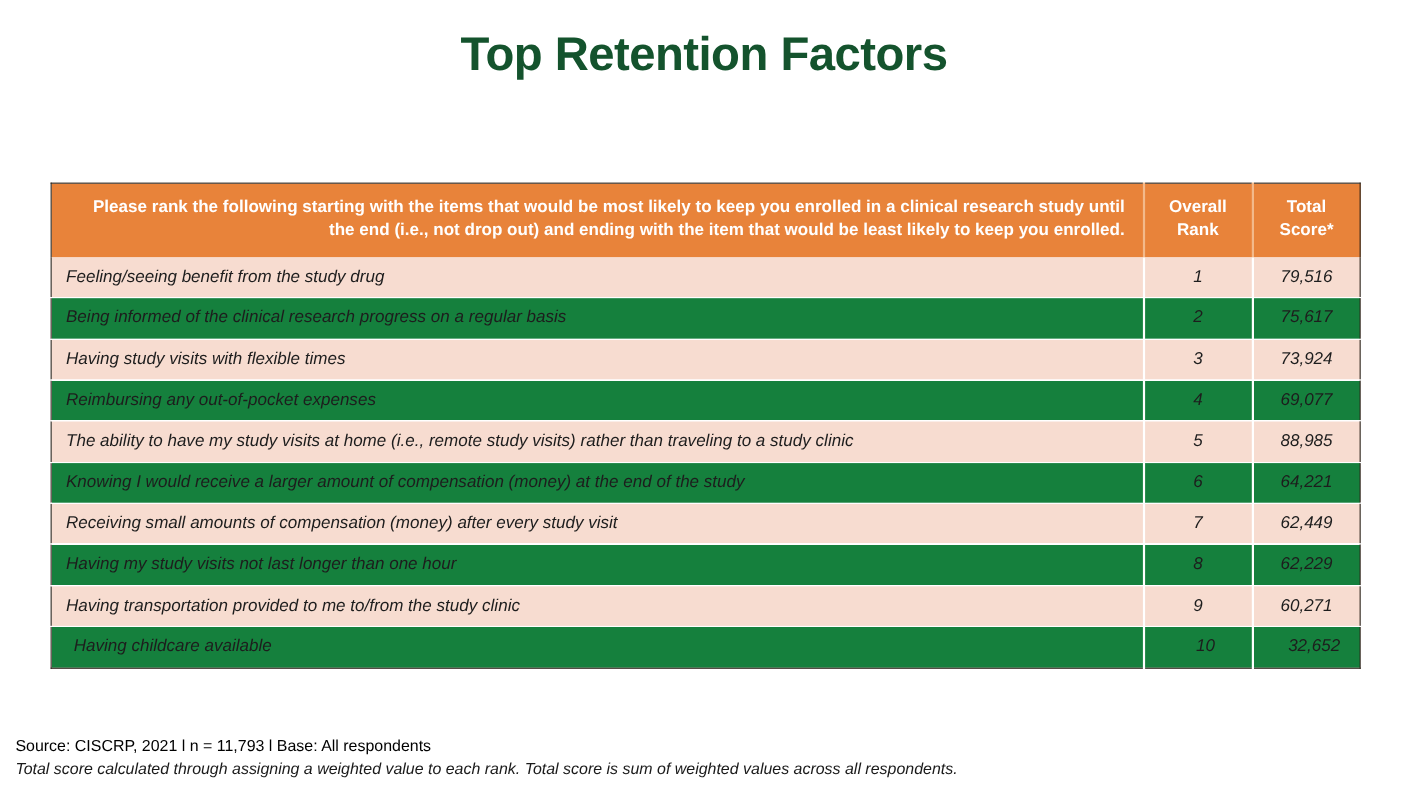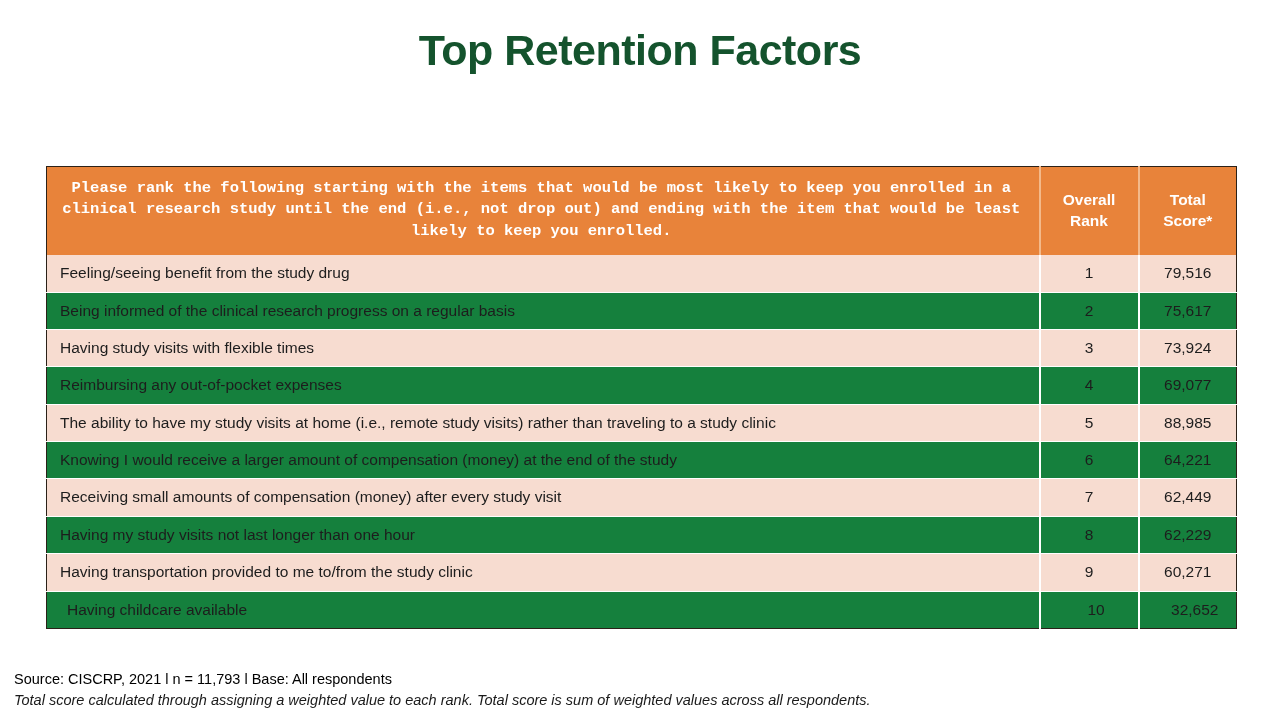--- a/index.html
+++ b/index.html
@@ -51,41 +51,41 @@
     font-weight: 700;
     font-size: 15.5px;
     line-height: 1.38;
     vertical-align: middle;
     padding: 11px 11px 13px 11px;
     border-right: 2px solid #F3B98A;
     box-sizing: border-box;
   }
   thead th:last-child { border-right: none; }
   thead th.h-question {
-    text-align: center;
+    text-align: right;
     padding-left: 13px;
     padding-right: 16px;
     vertical-align: top;
-    font-family: Liberation Mono, monospace;
   }
   thead th.h-rank, thead th.h-score {
     text-align: center;
     white-space: pre-line;
   }
 
   tbody td {
     font-size: 15.5px;
     line-height: 1.25;
     color: #1d1d1d;
     padding: 8px 10px 9px 13px;
     border-right: 2px solid #ffffff;
     border-bottom: 1.5px solid #ffffff;
     box-sizing: border-box;
     white-space: nowrap;
     overflow: hidden;
+    font-style: italic;
   }
   tbody td:last-child { border-right: none; }
   tbody tr td.rank-cell,
   tbody tr td.score-cell {
     text-align: center;
     padding-left: 6px;
     padding-right: 6px;
   }
   tbody tr.row-odd  td { background: #F7DCD0; }
   tbody tr.row-even td { background: #15803d; }

